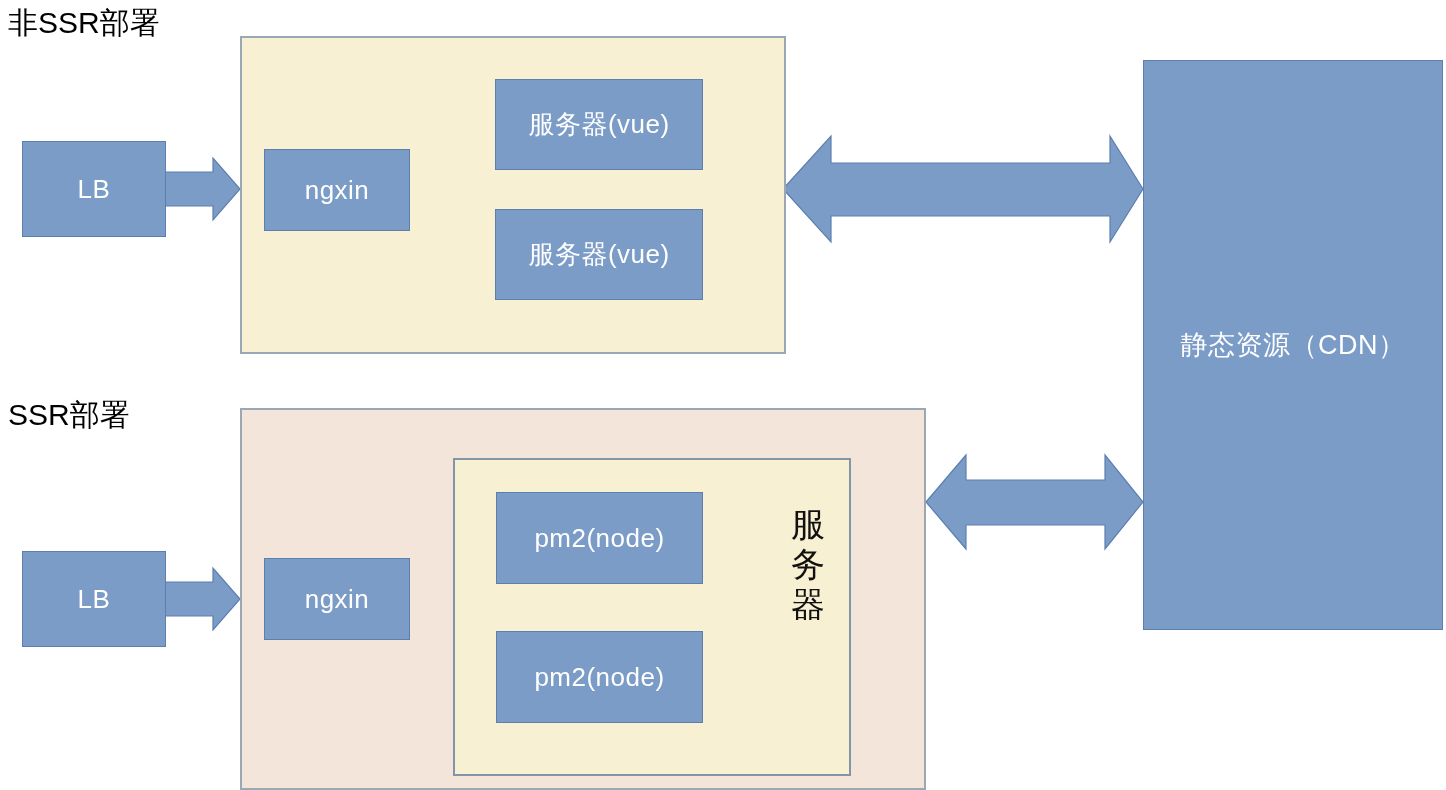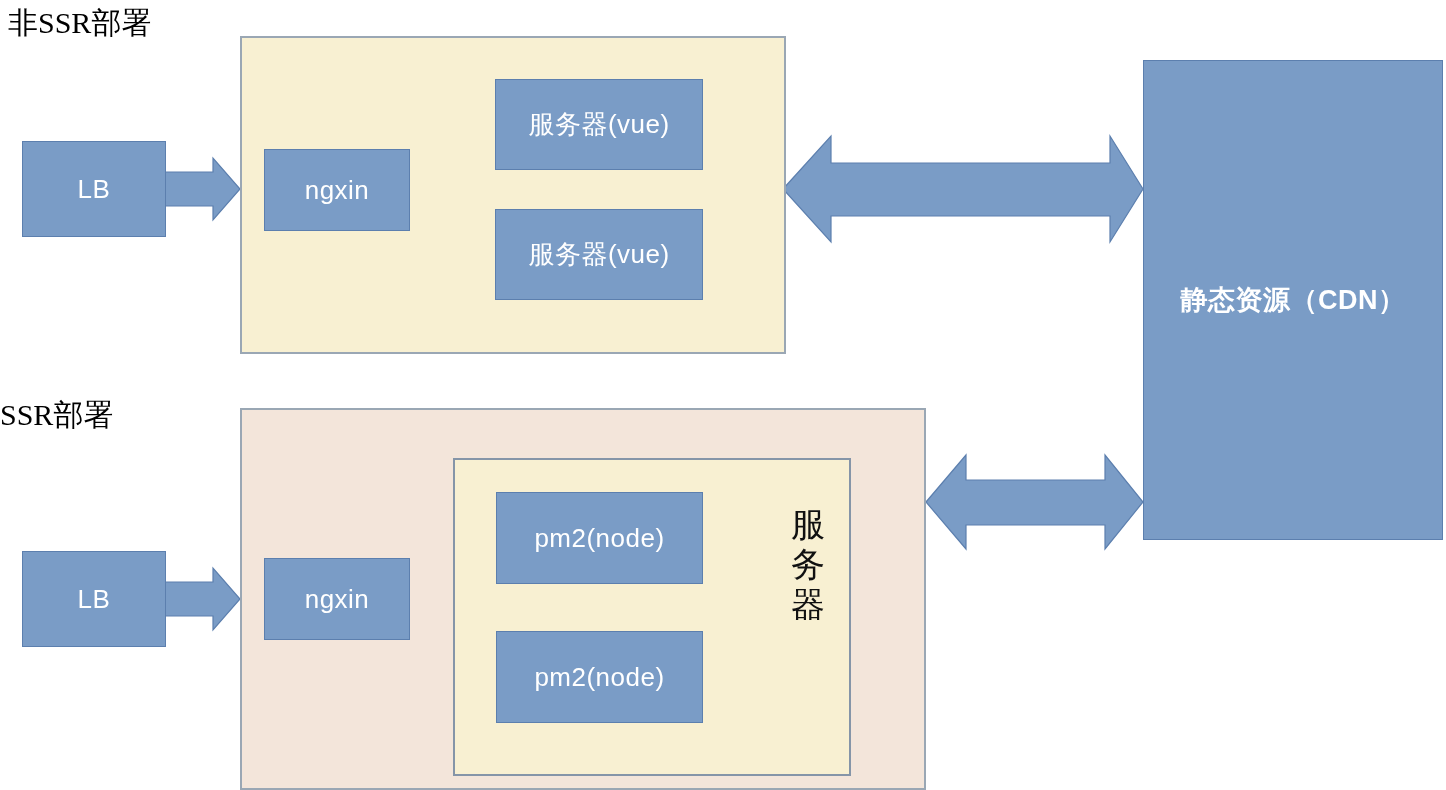--- a/index.html
+++ b/index.html
@@ -15,21 +15,21 @@
     position: relative;
     width: 1446px;
     height: 790px;
     background: #ffffff;
     overflow: hidden;
   }
 
   
   .section-title {
     position: absolute;
-    font-family: Liberation Serif, serif;
+    font-family: Liberation Sans, sans-serif;
     font-size: 30px;
     color: #000000;
     white-space: nowrap;
     line-height: 1;
   }
 
   
   .panel {
     position: absolute;
     box-sizing: border-box;
@@ -128,37 +128,37 @@
   <div class="panel panel-nonssr" style="left:240px; top:36px; width:546px; height:318px;"></div>
 
   <div class="bbox" style="left:22px; top:141px; width:144px; height:96px;">LB</div>
 
   <div class="bbox" style="left:264px; top:149px; width:146px; height:82px;">ngxin</div>
 
   <div class="bbox" style="left:495px; top:79px; width:208px; height:91px;">服务器(vue)</div>
 
   <div class="bbox" style="left:495px; top:209px; width:208px; height:91px;">服务器(vue)</div>
 
-  <div class="section-title" style="left:0; top:400px;">SSR部署</div>
+  <div class="section-title" style="left:8px; top:400px;">SSR部署</div>
 
   <div class="panel panel-ssr" style="left:240px; top:408px; width:686px; height:382px;"></div>
 
   <div class="bbox" style="left:22px; top:551px; width:144px; height:96px;">LB</div>
 
   <div class="bbox" style="left:264px; top:558px; width:146px; height:82px;">ngxin</div>
 
   <div class="panel-inner" style="left:453px; top:458px; width:398px; height:318px;"></div>
 
   <div class="bbox" style="left:496px; top:492px; width:207px; height:92px;">pm2(node)</div>
 
   <div class="bbox" style="left:496px; top:631px; width:207px; height:92px;">pm2(node)</div>
 
   <div class="vlabel" style="left:784px; top:504px;">
       <div>服</div>
       <div>务</div>
       <div>器</div>
     </div>
 
-  <div class="bbox cdn" style="left:1143px; top:60px; width:300px; height:480px;font-weight:bold;">静态资源（CDN）</div>
+  <div class="bbox cdn" style="left:1143px; top:60px; width:300px; height:570px;">静态资源（CDN）</div>
 
   <div class="watermark"></div>
 
 </div>
 
 </body></html>

